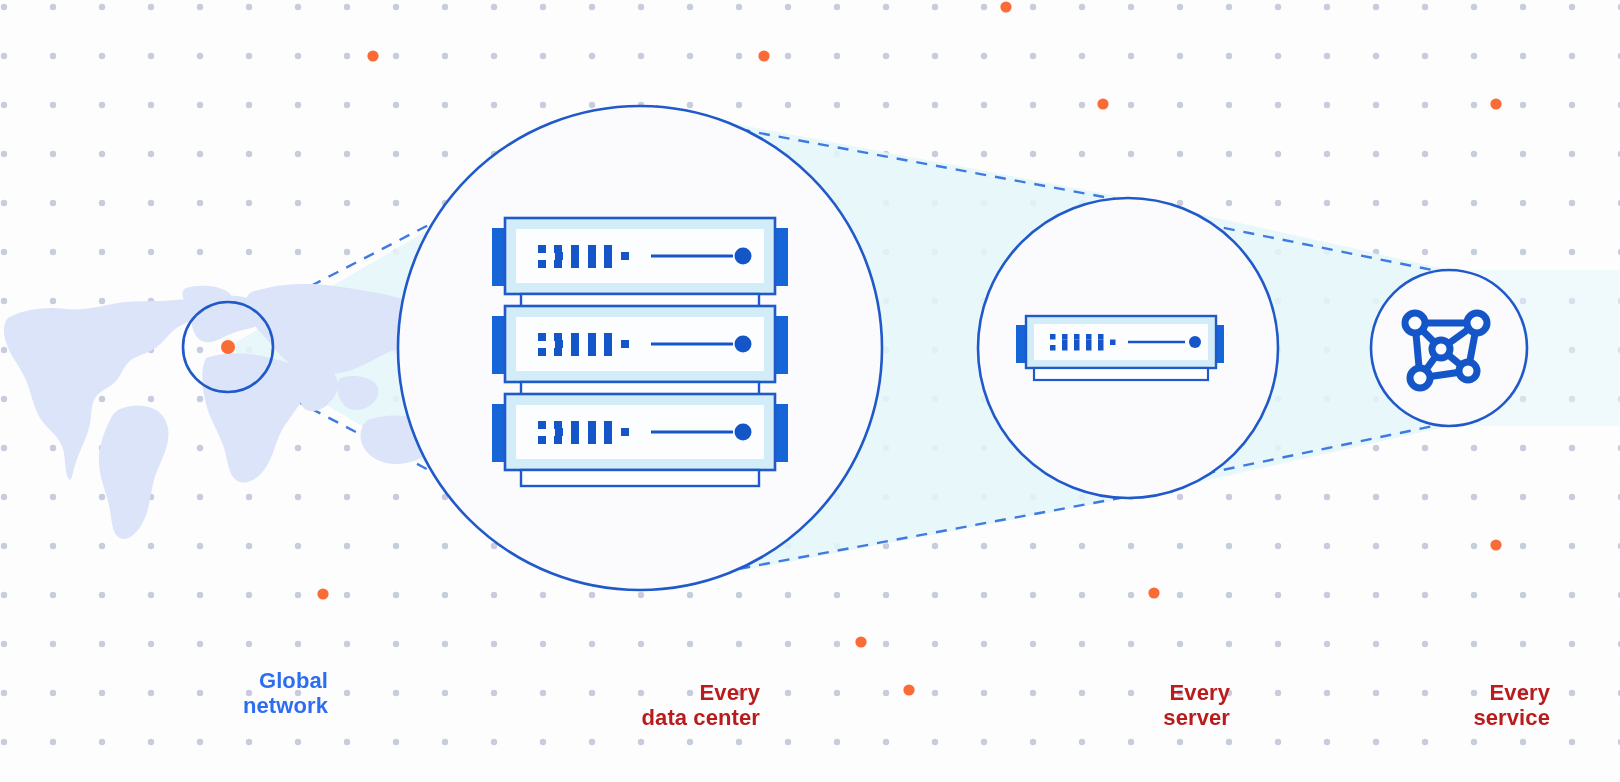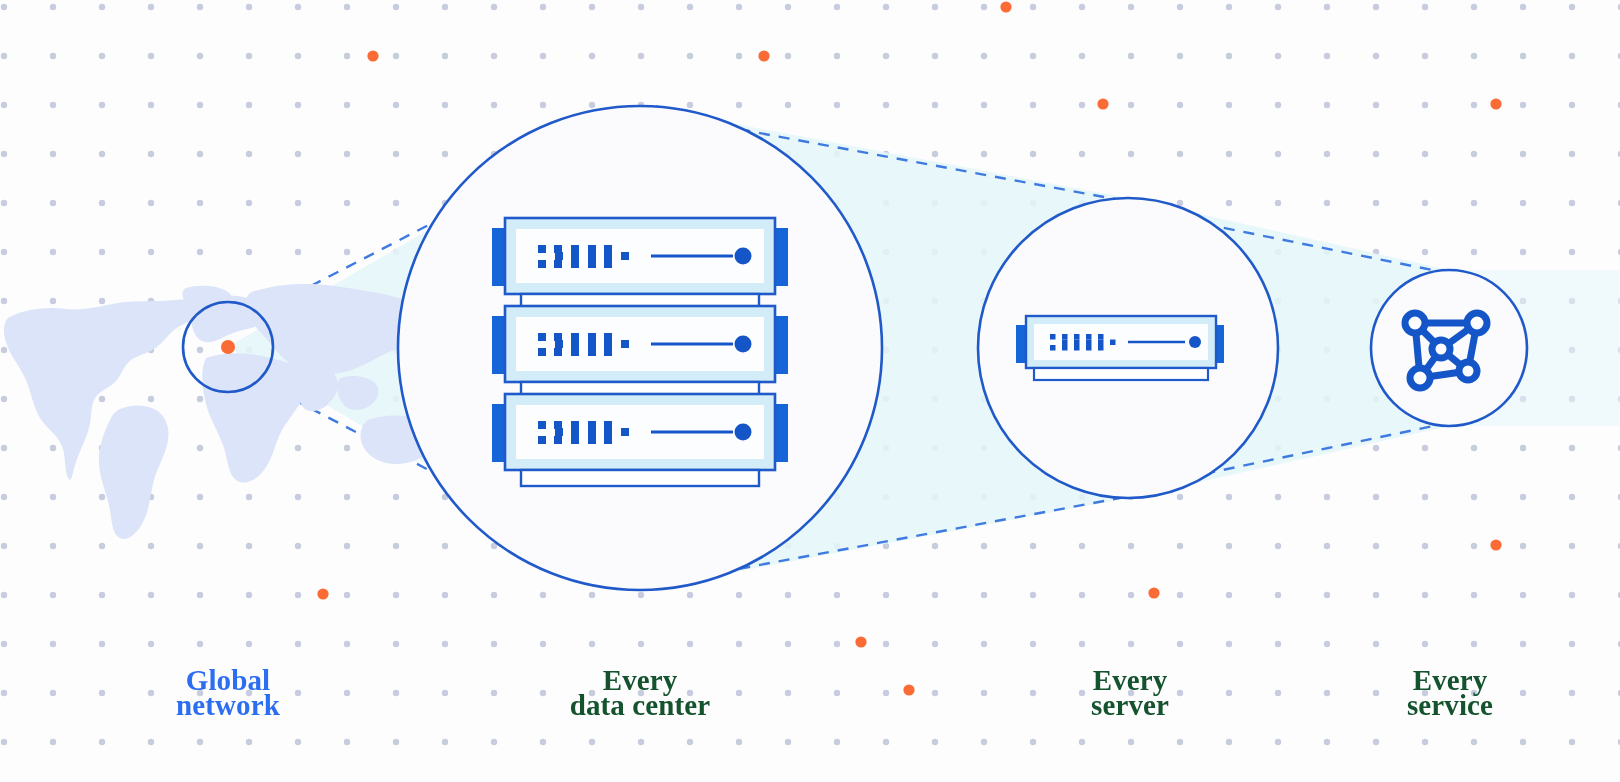--- a/index.html
+++ b/index.html
@@ -18,31 +18,31 @@
   }
   #diagram {
     position: absolute;
     left: 0; top: 0;
     width: 1620px;
     height: 782px;
     display: block;
   }
   .stage-label {
     position: absolute;
-    text-align: center;
-    font-family: Liberation Serif, serif;
-    font-size: 29px;
+    text-align: right;
+    font-family: Liberation Sans, sans-serif;
+    font-size: 22px;
     line-height: 25px;
     font-weight: 700;
     letter-spacing: 0.1px;
     white-space: pre-line;
     pointer-events: none;
   }
   .label-global   { color: #2c6ef2; }
-  .label-dark     { color: #14532d; }
+  .label-dark     { color: #b91c1c; margin-top: 12px; }
   #label-global   { left: 128px;  top: 668px; width: 200px; }
   #label-datacenter { left: 520px; top: 668px; width: 240px; }
   #label-server   { left: 1030px; top: 668px; width: 200px; }
   #label-service  { left: 1350px; top: 668px; width: 200px; }
 </style>
 </head>
 <body>
 
 <div id="stage">
 

